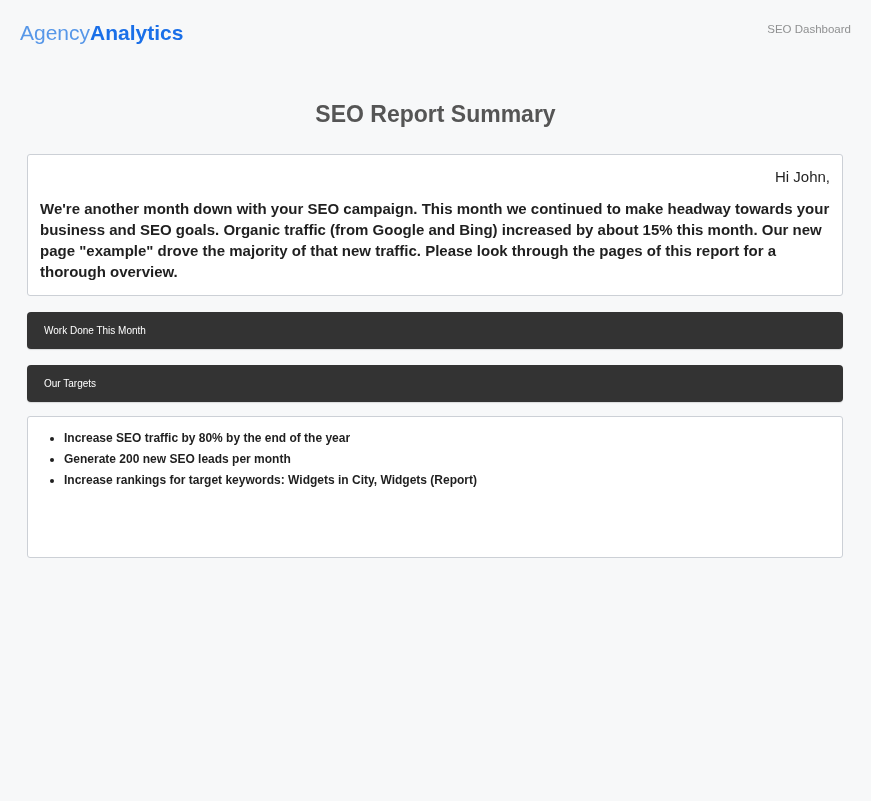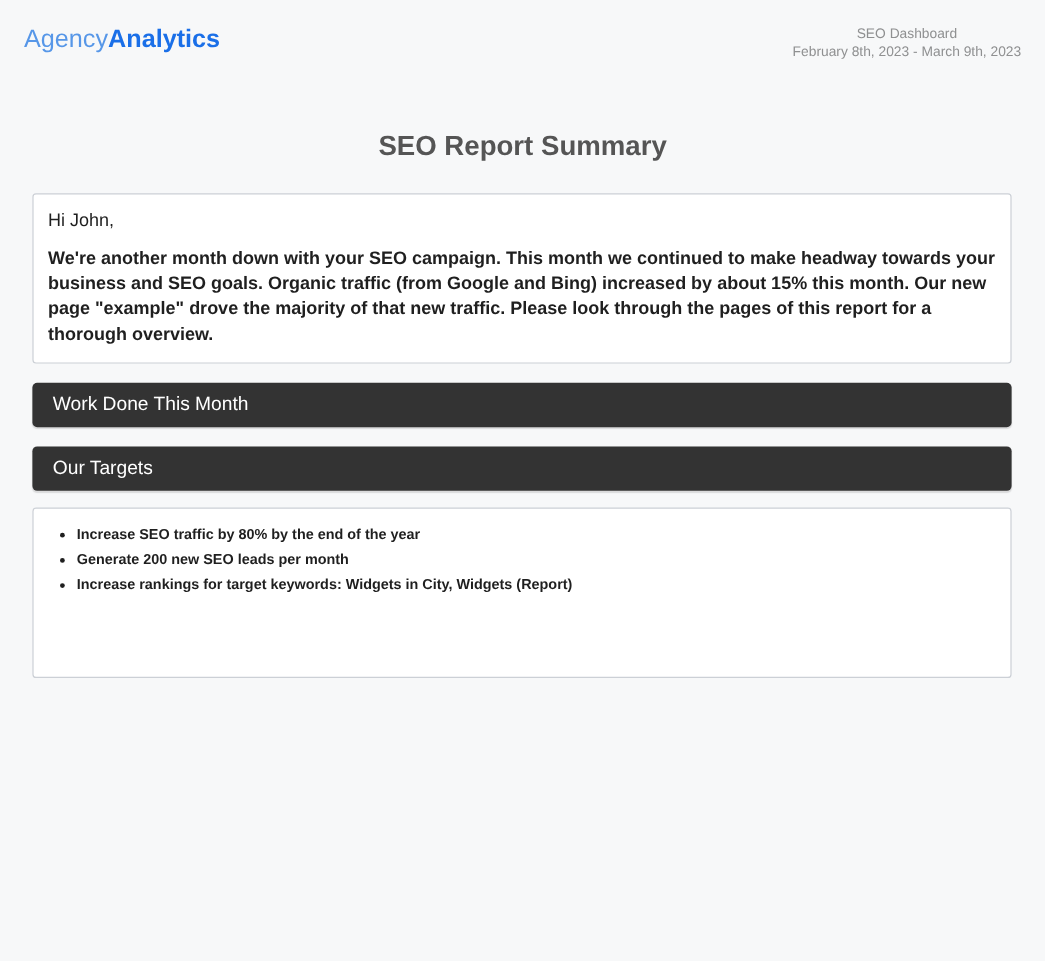--- a/index.html
+++ b/index.html
@@ -60,29 +60,29 @@
     border-radius: 3px;
     box-sizing: border-box;
     color: var(--text-color, #1f1f1f);
   }
   .intro-box {
     min-height: 142px;
     padding: 11px 12px;
     font-size: 15px;
     line-height: 21px;
   }
-  .greeting { margin: 0 0 11px 0; }
+  .greeting { margin: 0 0 11px 0; text-align: right; }
   .intro-paragraph { margin: 0; font-weight: bold; }
   .section-bar {
     margin: 16px 0 14px 0;
     height: 37px;
     background: var(--bar-bg, #333333);
     border-radius: 4px;
     color: #ffffff;
-    font-size: 16px;
+    font-size: 10px;
     display: flex;
     align-items: center;
     padding: 0 17px;
     box-sizing: border-box;
     box-shadow: 0 1px 1px rgba(0,0,0,0.12);
   }
   .list-box { padding: 11px 12px; }
   .list-box ul {
     margin: 0;
     padding-left: 24px;
@@ -96,21 +96,20 @@
 <body>
 
 <div class="page">
 
   <header class="report-header">
     <div class="logo">
       <span class="logo-light">Agency</span><span class="logo-bold">Analytics</span>
     </div>
     <div class="meta">
       <div class="meta-line">SEO Dashboard</div>
-      <div class="meta-line">February 8th, 2023 - March 9th, 2023</div>
     </div>
   </header>
 
   <h1 class="page-title">SEO Report Summary</h1>
 
   <main class="content">
 
     <section class="box intro-box">
       <p class="greeting">Hi John,</p>
       <p class="intro-paragraph">We're another month down with your SEO campaign. This month we continued to make headway towards your business and SEO goals. Organic traffic (from Google and Bing) increased by about 15% this month. Our new page "example" drove the majority of that new traffic. Please look through the pages of this report for a thorough overview.</p>

